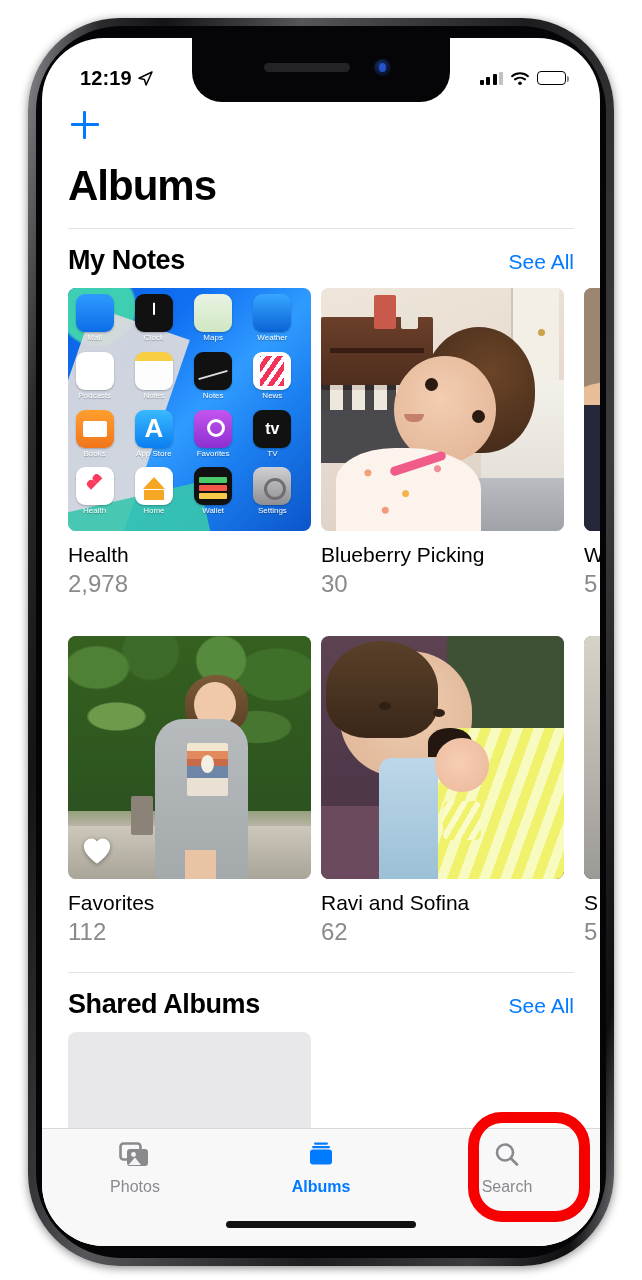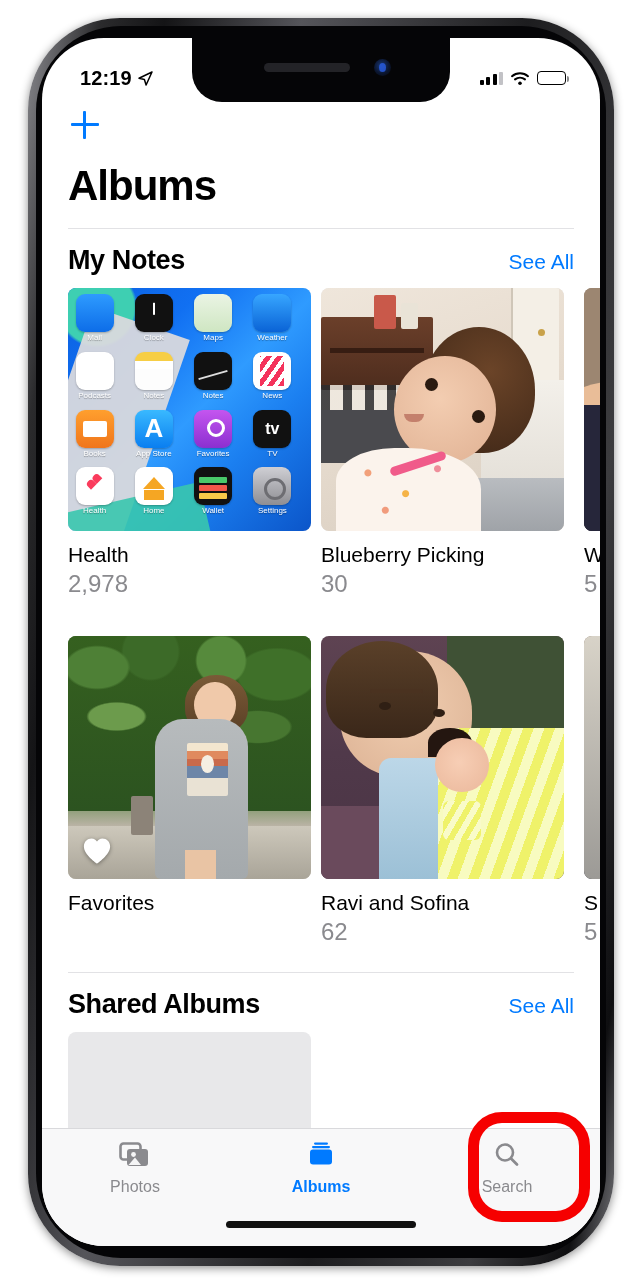--- a/index.html
+++ b/index.html
@@ -492,20 +492,21 @@
             <div class="fv-face"></div>
           <div class="fv-dress"></div>
             <div class="fv-print"></div>
             <div class="fv-legs"></div>
         </div>
         <svg class="fav-heart" viewBox="0 0 24 22">
           <path d="M12 21 C12 21 1.5 14 1.5 7.3 C1.5 3.6 4.3 1 7.6 1 C9.8 1 11.2 2.2 12 3.4 C12.8 2.2 14.2 1 16.4 1 C19.7 1 22.5 3.6 22.5 7.3 C22.5 14 12 21 12 21 Z" fill="#ffffff"></path>
         </svg>
       </div>
       <div class="album-name">Favorites</div>
+      <div class="album-count">112</div>
     </div>
 
     <div class="album-cell">
       <div class="album-thumb">
         <div class="rs-bg">
           <div class="rs-shirt"></div>
             <div class="rs-pillow"></div>
           <div class="rs-head"></div>
             <div class="rs-hair"></div>
           <div class="rs-brow"></div>

